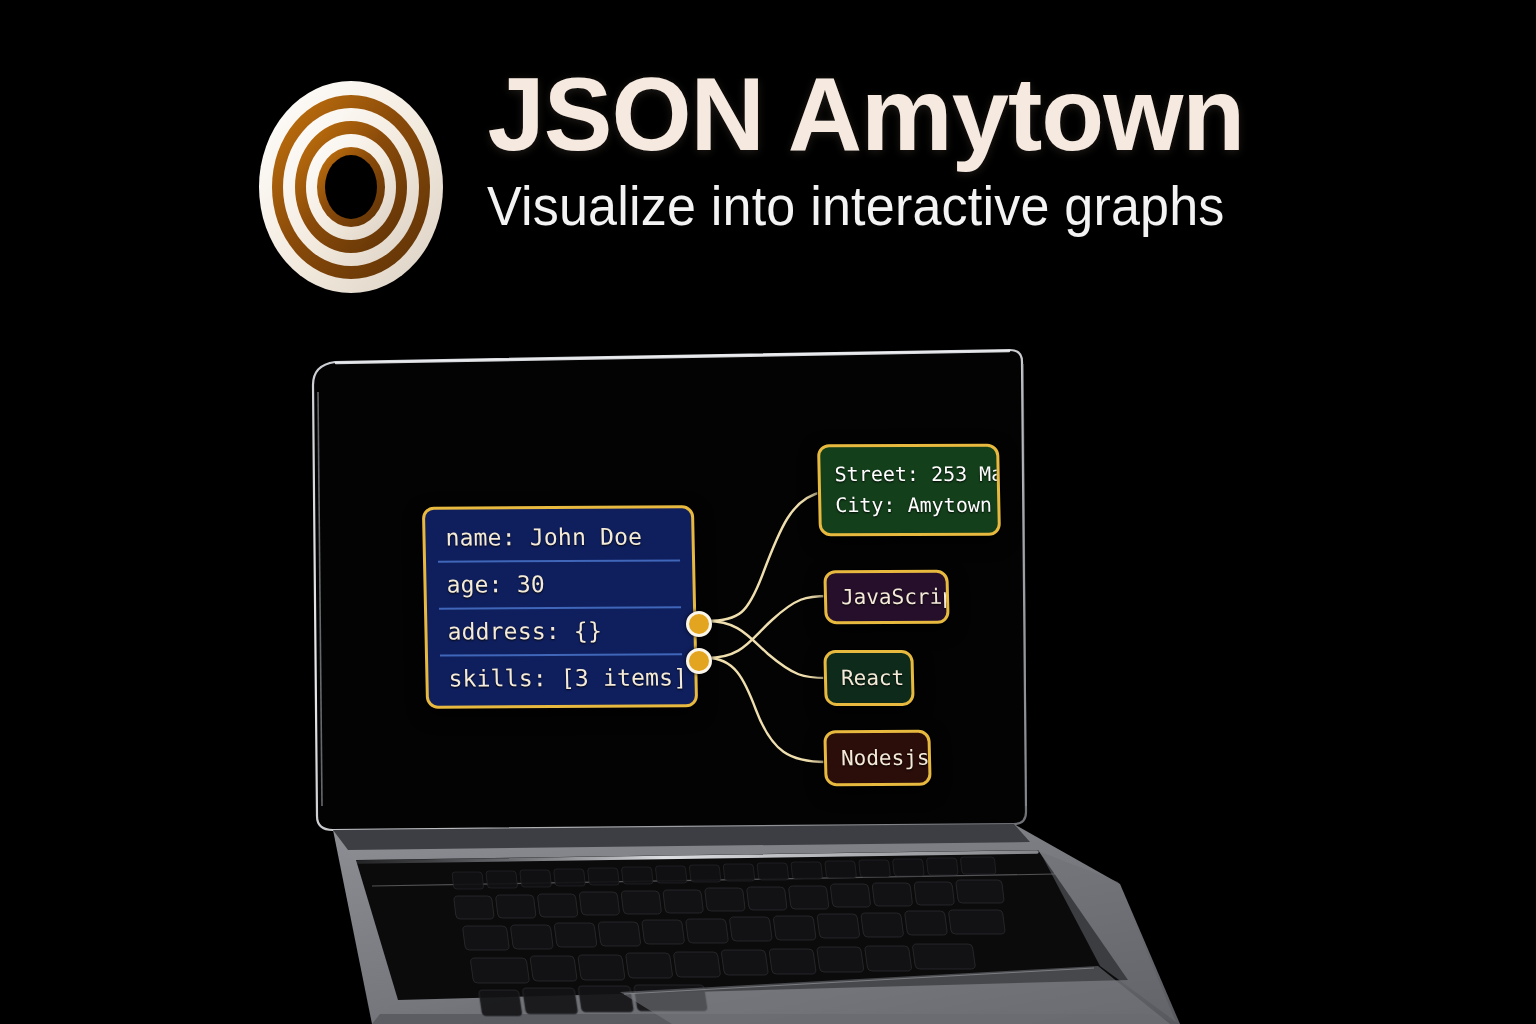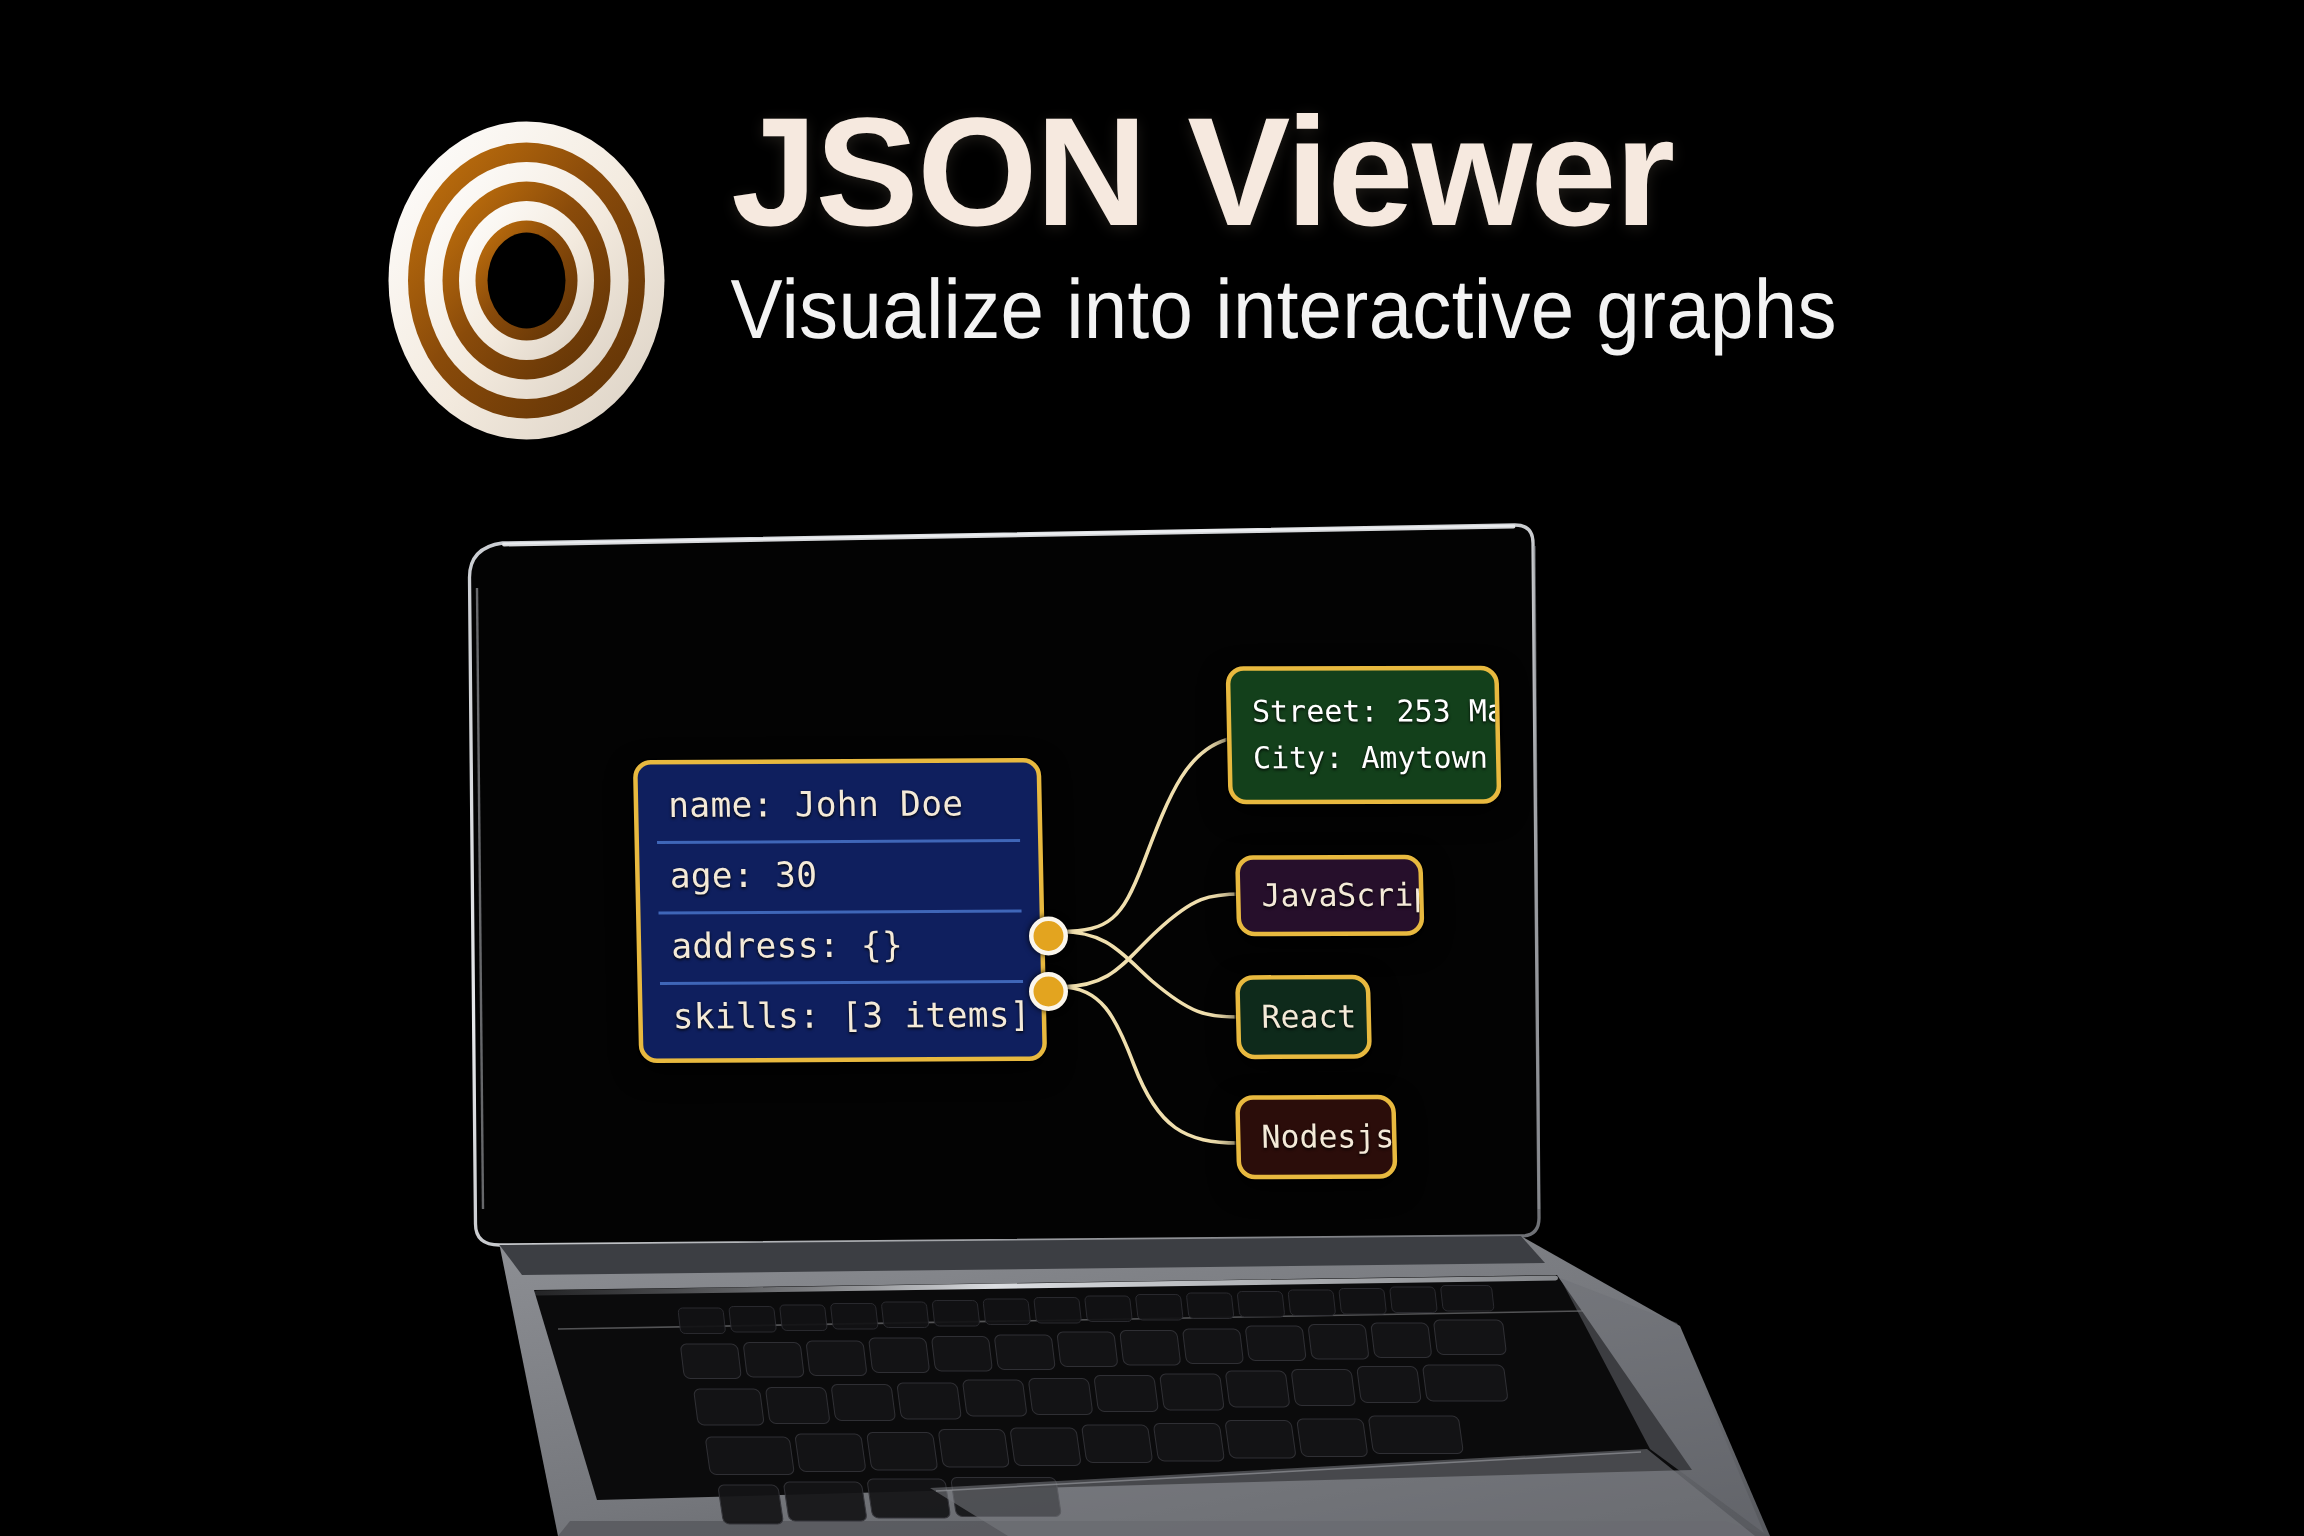--- a/index.html
+++ b/index.html
@@ -213,21 +213,21 @@
         <ellipse rx="68" ry="79" fill="url(#cream)"></ellipse>
         <ellipse rx="56" ry="66" fill="url(#brown)"></ellipse>
         <ellipse rx="45" ry="53" fill="url(#cream)"></ellipse>
         <ellipse rx="34" ry="40" fill="url(#brown)"></ellipse>
         <ellipse rx="26" ry="32" fill="#000000"></ellipse>
       </g>
     </svg>
   </div>
 
   <div id="brand-text">
-    <div id="app-title">JSON Viewer</div>
+    <div id="app-title">JSON Amytown</div>
     <div id="app-subtitle">Visualize into interactive graphs</div>
   </div>
 
 </div>
 
 <div id="laptop">
   <svg width="1536" height="1024" viewBox="0 0 1536 1024" aria-hidden="true">
     <defs>
       <linearGradient id="alum" x1="0" y1="0" x2="0" y2="1">
         <stop offset="0%" stop-color="#9b9da2"></stop>

